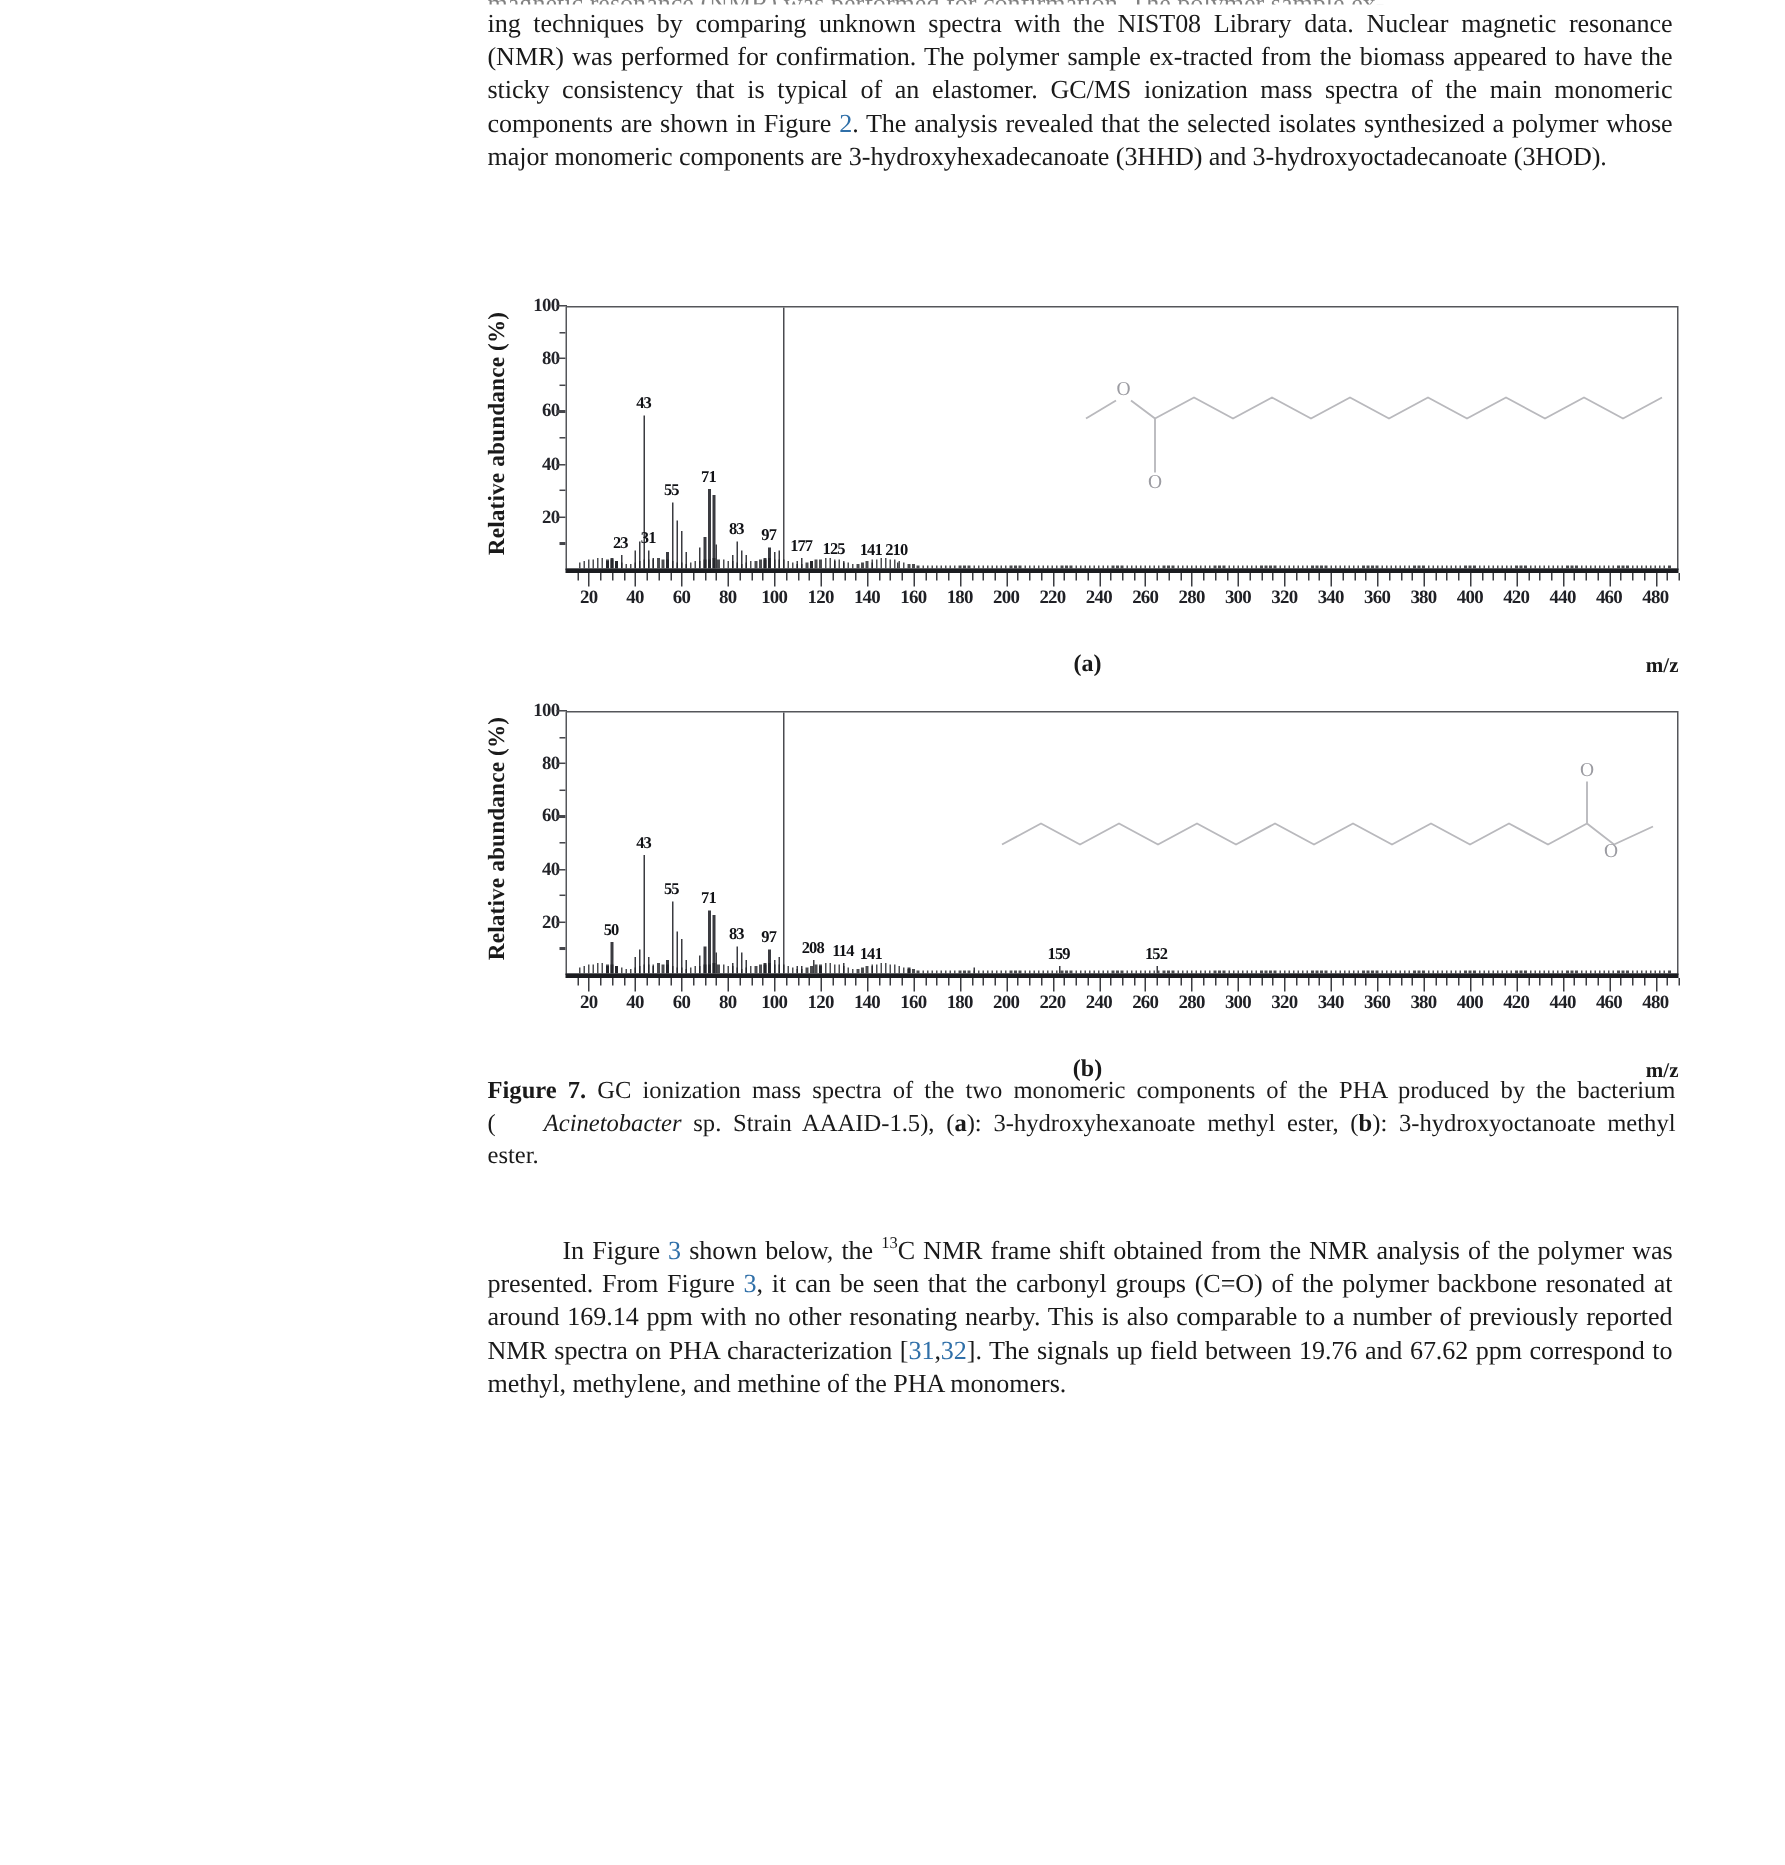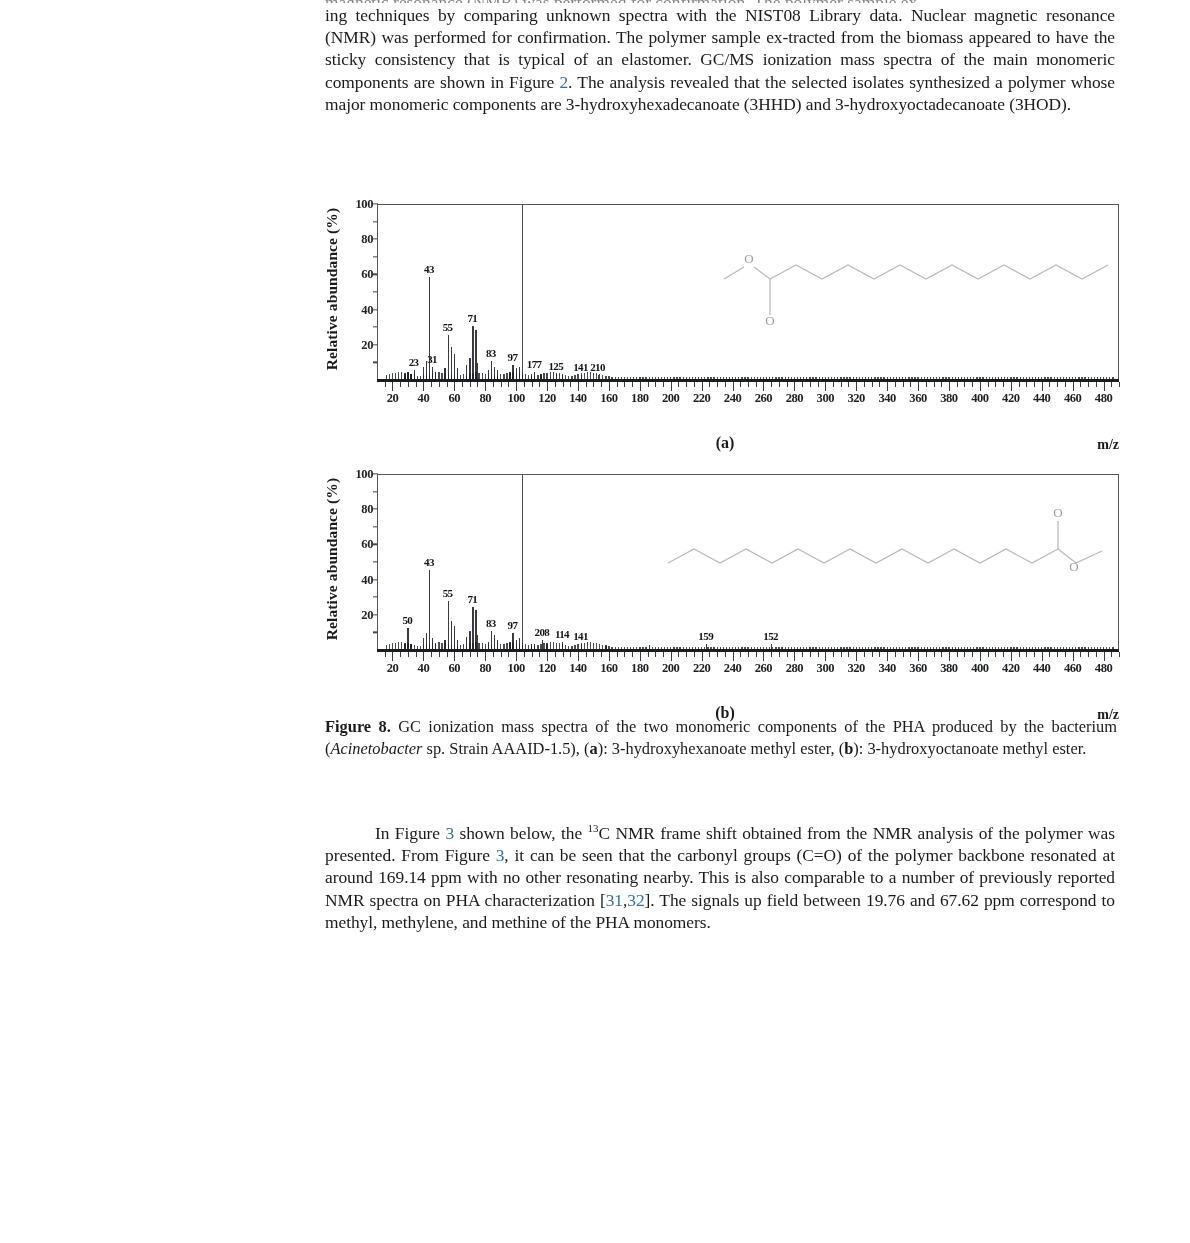--- a/index.html
+++ b/index.html
@@ -44,21 +44,21 @@
     width: 790px;
     height: 12px;
     overflow: hidden;
     font-size: 17.4px;
     line-height: 22.2px;
     color: #1a1a1a;
     opacity: .55;
   }
 
   .ref { color: #2f6fa8; }
-  .ital { font-style: italic; }
+  .ital { font-style: italic; margin-left: 32px; }
   .bold { font-weight: bold; }
   sup { font-size: 11px; vertical-align: super; line-height: 0; }
 
   
   .figure-wrap {
     position: absolute;
     left: 325px;
     top: 196px;
     width: 800px;
   }
@@ -1122,19 +1122,19 @@
           <div class="xlab" style="left: 633.792px;">420</div>
           <div class="xlab" style="left: 664.708px;">440</div>
           <div class="xlab" style="left: 695.625px;">460</div>
           <div class="xlab" style="left: 726.542px;">480</div>
         </div>
       <div class="mz">m/z</div>
       <div class="sublabel" style="top:238px;">(b)</div>
     </div>
   </div>
 
-  <div class="caption" style="top:716px;" id="caption"><span class="bold">Figure 8.</span> GC ionization mass spectra of the two monomeric components of the PHA produced by the bacterium (<span class="ital">Acinetobacter</span> sp. Strain AAAID-1.5), (<span class="bold">a</span>): 3-hydroxyhexanoate methyl ester, (<span class="bold">b</span>): 3-hydroxyoctanoate methyl ester.</div>
+  <div class="caption" style="top:716px;" id="caption"><span class="bold">Figure 7.</span> GC ionization mass spectra of the two monomeric components of the PHA produced by the bacterium (<span class="ital">Acinetobacter</span> sp. Strain AAAID-1.5), (<span class="bold">a</span>): 3-hydroxyhexanoate methyl ester, (<span class="bold">b</span>): 3-hydroxyoctanoate methyl ester.</div>
 
   <div class="textcol" style="top:822px;">
     <div class="para indent" id="p2">In Figure <span class="ref">3</span> shown below, the <sup>13</sup>C NMR frame shift obtained from the NMR analysis of the polymer was presented. From Figure <span class="ref">3</span>, it can be seen that the carbonyl groups (C=O) of the polymer backbone resonated at around 169.14 ppm with no other resonating nearby. This is also comparable to a number of previously reported NMR spectra on PHA characterization [<span class="ref">31</span>,<span class="ref">32</span>]. The signals up field between 19.76 and 67.62 ppm correspond to methyl, methylene, and methine of the PHA monomers.</div>
   </div>
 
 </div>
 
 </body></html>

